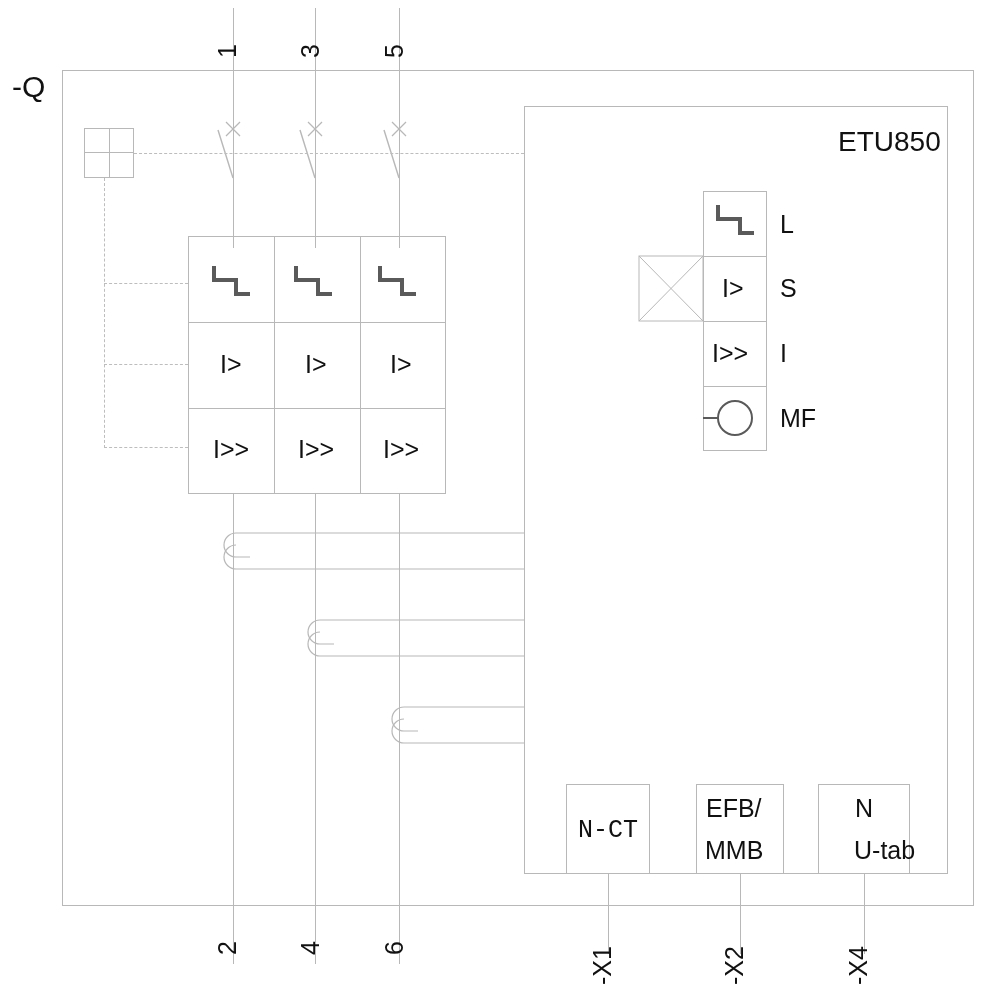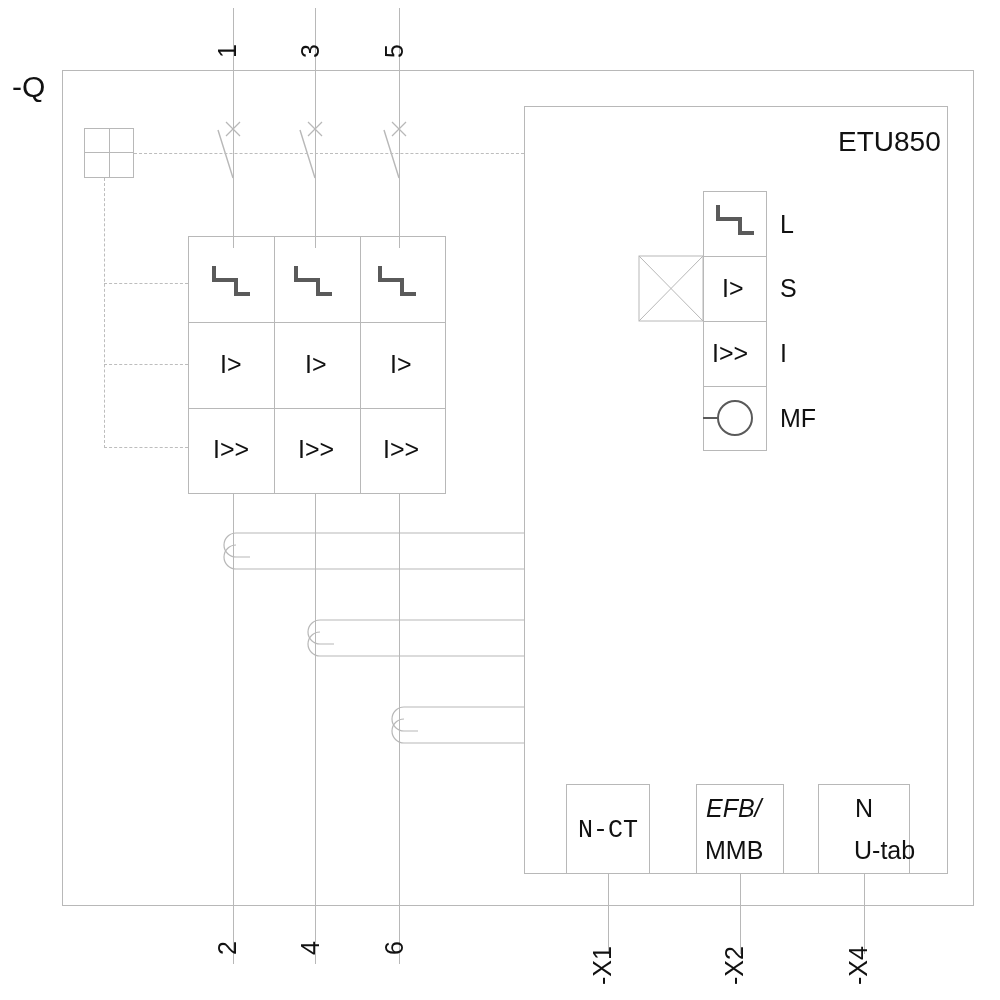--- a/index.html
+++ b/index.html
@@ -126,21 +126,21 @@
 
       <path d="M524,707 L404,707 A12,12 0 0 0 404,731 L418,731"></path>
       <path d="M404,719 A12,12 0 0 0 404,743 L524,743"></path>
     </g>
   </svg>
 
   <div class="box" style="left:566px;top:784px;width:84px;height:90px;"></div>
   <div class="lbl" style="left:578px;top:816px;font-family:Liberation Mono, monospace;">N-CT</div>
 
   <div class="box" style="left:696px;top:784px;width:88px;height:90px;"></div>
-  <div class="lbl" style="left:706px;top:794px;font-style:italic;">EFB/</div>
+  <div class="lbl" style="left:706px;top:794px;">EFB/</div>
   <div class="lbl" style="left:705px;top:836px;">MMB</div>
 
   <div class="box" style="left:818px;top:784px;width:92px;height:90px;"></div>
   <div class="lbl" style="left:855px;top:794px;">N</div>
   <div class="lbl" style="left:854px;top:836px;">U-tab</div>
 
   <div class="line vline" style="left:608px;top:874px;height:80px;"></div>
   <div class="line vline" style="left:740px;top:874px;height:80px;"></div>
   <div class="line vline" style="left:864px;top:874px;height:80px;"></div>
 

